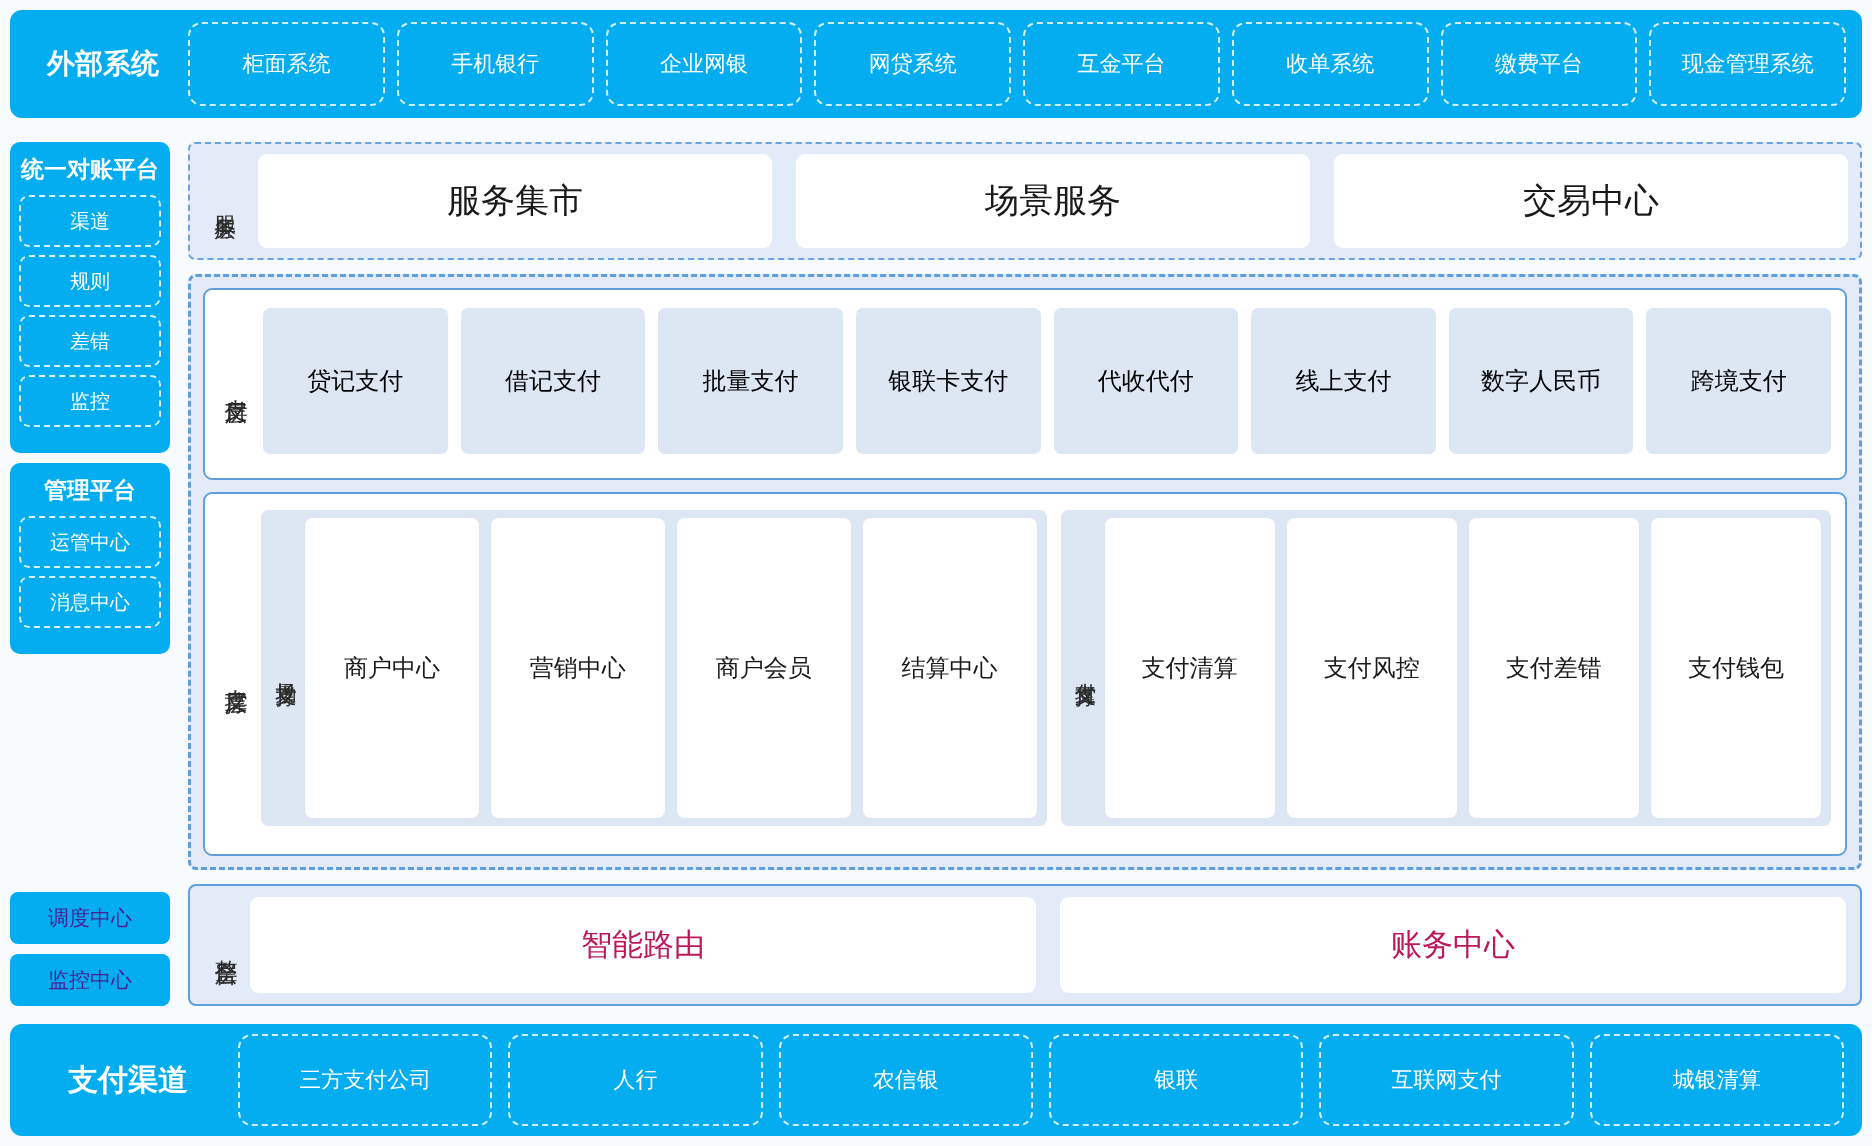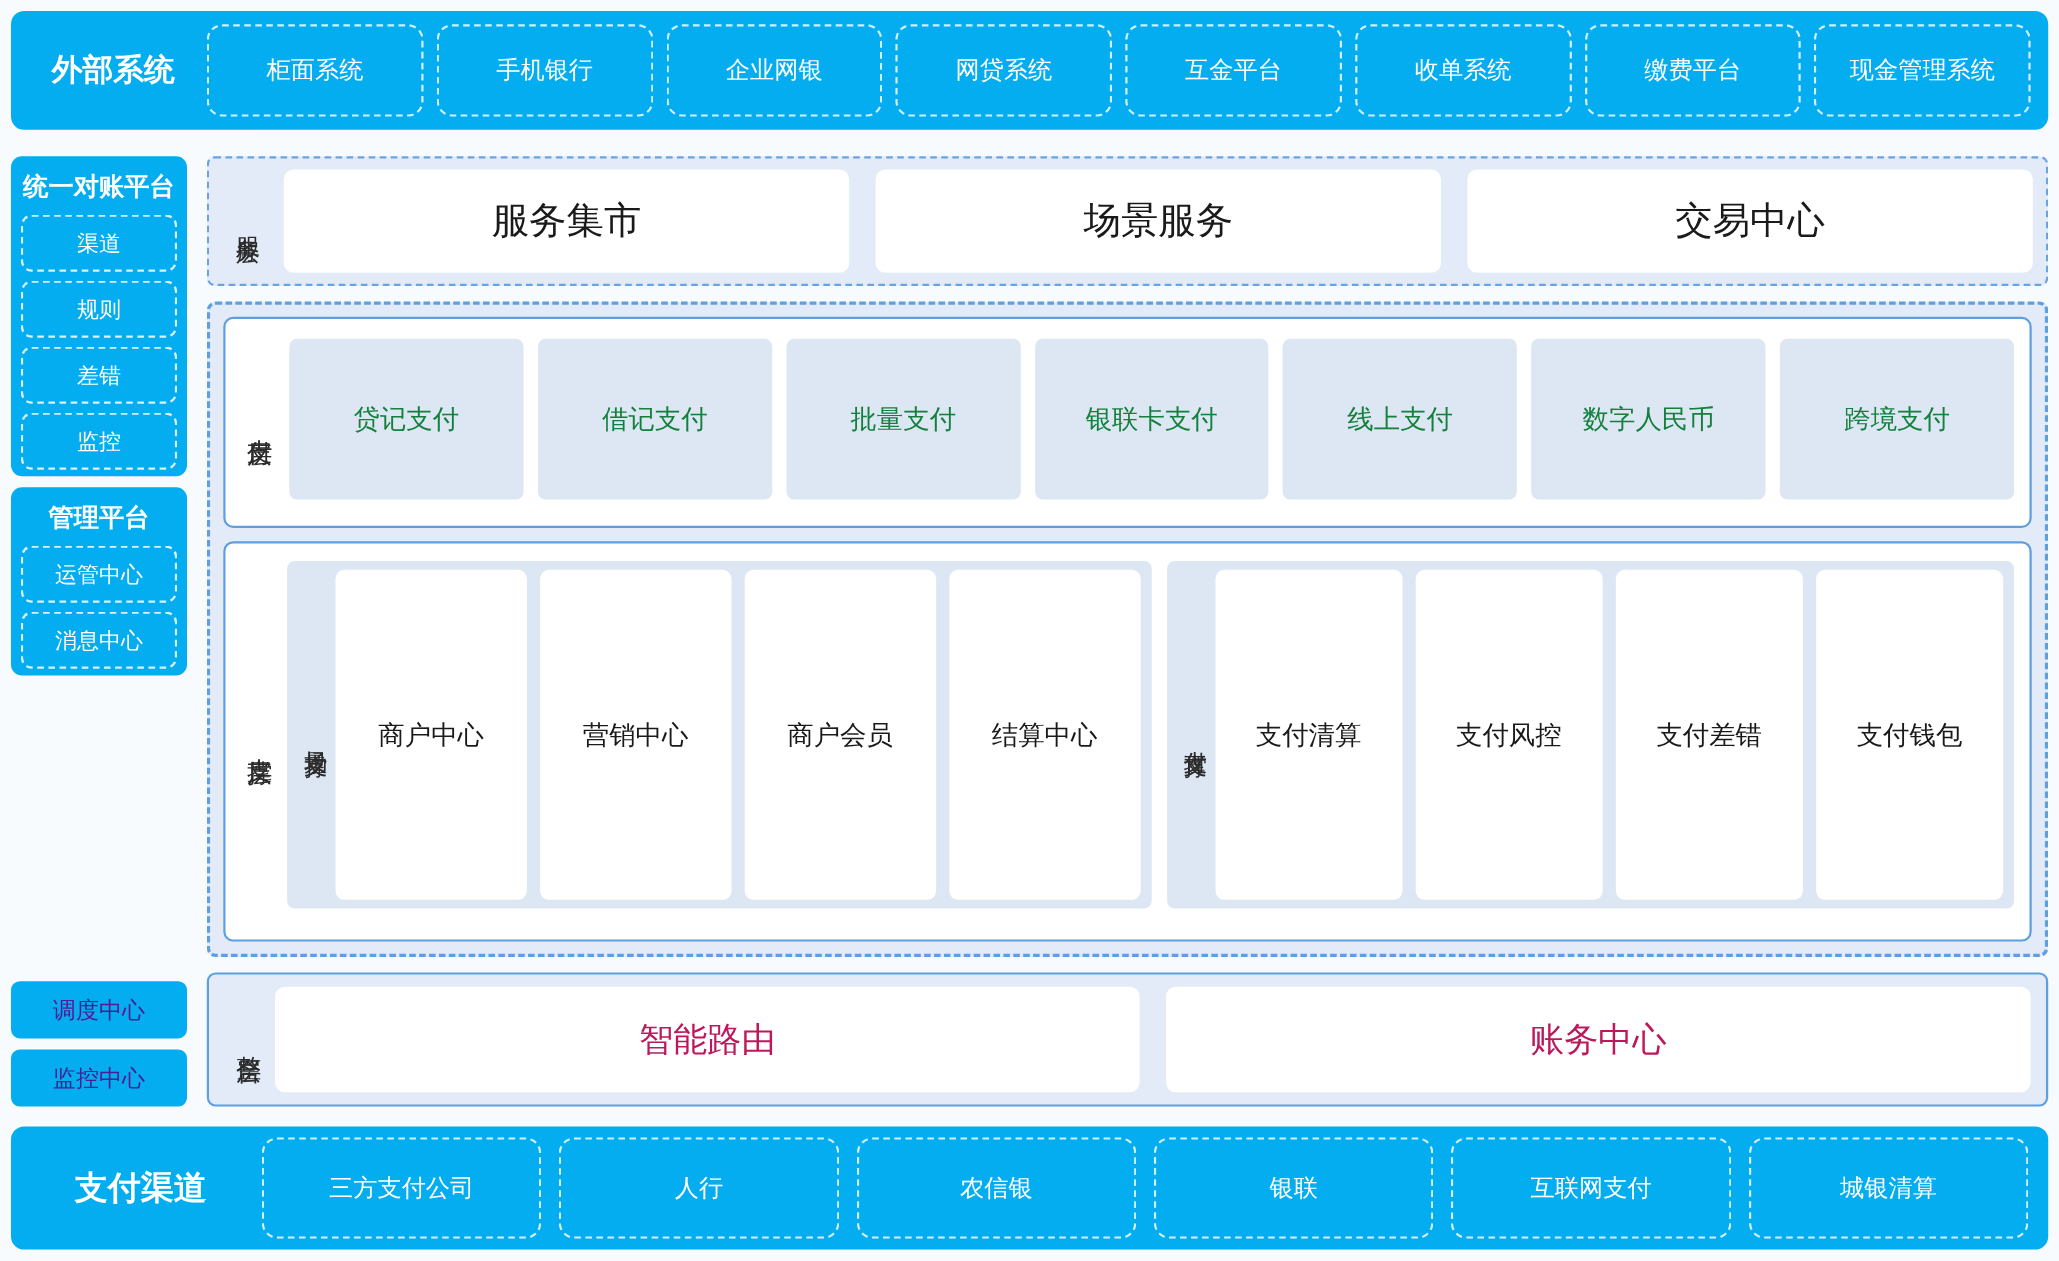--- a/index.html
+++ b/index.html
@@ -50,21 +50,21 @@
   #channel-band .band-chip { font-size: 22px; height: 92px; }
 
   
   .middle { display: flex; flex: 1 1 auto; gap: 18px; min-height: 0; }
 
   
   .rail { width: 160px; flex: 0 0 160px; display: flex; flex-direction: column; gap: 10px; }
   .rail-card {
     background: #03ADEF;
     border-radius: 10px;
-    padding: 8px 9px 6px 9px;
+    padding: 8px 9px 26px 9px;
     display: flex; flex-direction: column; gap: 8px;
   }
   .rail-card-title {
     color: #fff; font-size: 23px; font-weight: bold;
     text-align: center; padding: 4px 0 2px 0; white-space: nowrap;
   }
   .rail-sub {
     border: 2px dashed rgba(255,255,255,0.85);
     border-radius: 10px;
     color: #fff; font-size: 20px;
@@ -137,21 +137,21 @@
   .inner-box .vlabel { font-size: 23px; width: 44px; }
 
   
   #payment-layer { flex: 0 0 192px; }
   .pay-tiles { display: flex; flex: 1 1 auto; gap: 13px; padding: 8px 0 14px 4px; }
   .pay-tile {
     flex: 1 1 0;
     background: #dde7f4;
     border-radius: 7px;
     display: flex; align-items: center; justify-content: center;
-    font-size: 24px; color: #15803d;
+    font-size: 24px; color: #000000;
     white-space: nowrap;
   }
 
   
   #support-layer { flex: 1 1 auto; }
   .support-groups { display: flex; flex: 1 1 auto; gap: 14px; padding: 6px 0 18px 2px; min-width: 0; }
   .support-group {
     background: #dde7f4;
     border-radius: 7px;
     display: flex; align-items: stretch;
@@ -247,20 +247,21 @@
 
       <div id="core-container">
 
         <div class="inner-box" id="payment-layer">
           <div class="vlabel">支付层</div>
           <div class="pay-tiles">
             <div class="pay-tile">贷记支付</div>
             <div class="pay-tile">借记支付</div>
             <div class="pay-tile">批量支付</div>
             <div class="pay-tile">银联卡支付</div>
+            <div class="pay-tile">代收代付</div>
             <div class="pay-tile">线上支付</div>
             <div class="pay-tile">数字人民币</div>
             <div class="pay-tile">跨境支付</div>
           </div>
         </div>
 
         <div class="inner-box" id="support-layer">
           <div class="vlabel">支撑层</div>
           <div class="support-groups">
 

